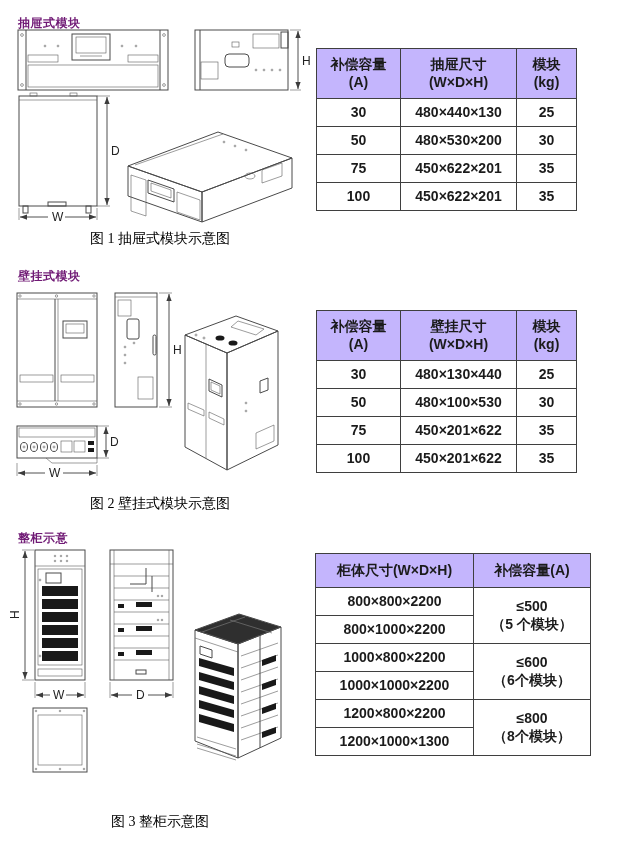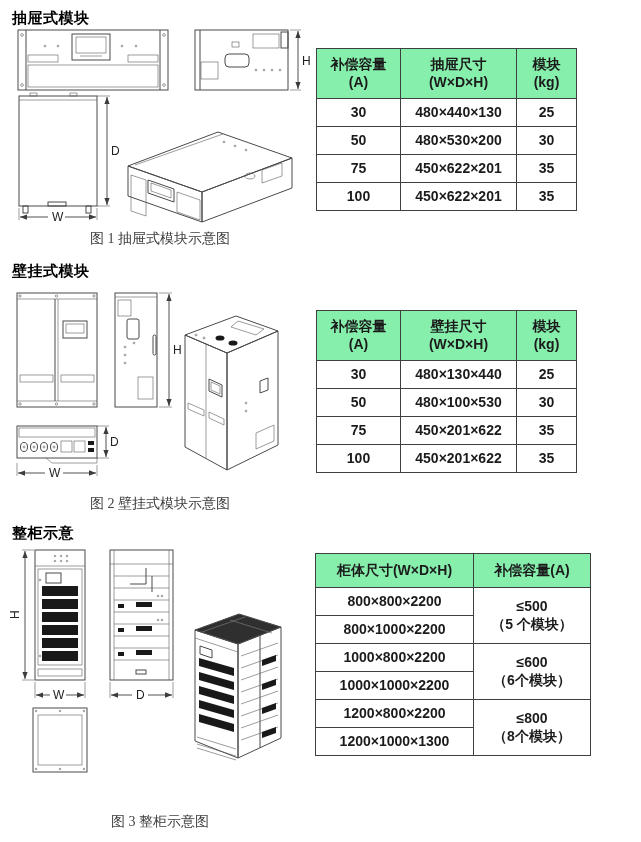--- a/index.html
+++ b/index.html
@@ -1,35 +1,35 @@
 <!DOCTYPE html>
 <html><head>
 <meta charset="utf-8">
 <style>
   html,body{margin:0;padding:0;background:#fff;}
   body{width:641px;height:842px;font-family:"Liberation Serif","DejaVu Serif",serif;color:#1a1a1a;}
   .page{position:relative;width:641px;height:842px;background:#fff;overflow:hidden;}
 
-  .sec-title{position:absolute;left:6px;margin:6px;font-family:"Liberation Sans","DejaVu Sans",sans-serif;
-             font-size:15px;font-weight:700;color:#000000;letter-spacing:.5px;}
+  .sec-title{position:absolute;left:6px;margin:12px;font-family:"Liberation Sans","DejaVu Sans",sans-serif;
+             font-size:12px;font-weight:700;color:#701a75;letter-spacing:.5px;}
   .t1{top:3px}.t2{top:256px}.t3{top:518px}
 
   .diag{position:absolute;left:10px;}
   .d1{top:24px}.d2{top:283px}.d3{top:538px}
 
-  .caption{position:absolute;left:10px;width:300px;text-align:center;font-size:14px;color:#404040;}
+  .caption{position:absolute;left:10px;width:300px;text-align:center;font-size:14px;color:#000000;}
   .c1{top:230px}.c2{top:495px}.c3{top:813px}
 
   .footer{position:absolute;left:6px;top:806px;font-size:14px;color:#111;}
 
   table.spec{position:absolute;border-collapse:collapse;table-layout:fixed;
              font-family:"Liberation Sans","DejaVu Sans",sans-serif;color:#1b1b1b;text-align:center;}
   .spec th,.spec td{border:1px solid #3f3f3f;padding:0 2px;vertical-align:middle;
                     font-weight:700;font-size:14px;line-height:1.25;}
-  .spec thead th{background:#86efac;margin-left:11px;}
+  .spec thead th{background:#c4b5fd;margin-left:11px;}
   .tbl1{left:316px;top:48px;width:260px;}
   .tbl2{left:316px;top:310px;width:260px;}
   .tbl3{left:315px;top:553px;width:275px;}
   .tbl1 thead th,.tbl2 thead th{height:49px;}
   .tbl1 td,.tbl2 td{height:27px;}
   .tbl3 thead th{height:33px;}
   .tbl3 td{height:27px;}
   .hline{display:block;}
 
   

